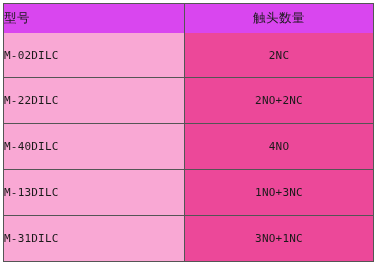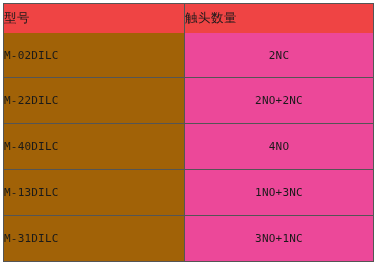--- a/index.html
+++ b/index.html
@@ -49,39 +49,39 @@
 
   
   table.spec-table th.cell-model,
   table.spec-table td.cell-model {
     border-right: 1px solid #555555;
   }
 
   
   th.cell-model,
   th.cell-qty {
-    background: #ef4444;
+    background: #d946ef;
     color: #1a1a1a;
     font-family: "DejaVu Sans", sans-serif;
     font-size: 12.5px;
     letter-spacing: 0.5px;
   }
   th.cell-model {
     text-align: left;
     padding-left: 24px;
   }
   th.cell-qty {
-    text-align: left;
+    text-align: center;
     padding-right: 18px;
     margin-left: 7px;
   }
 
   
   td.cell-model {
-    background: #a16207;
+    background: #f9a8d4;
     color: #1a1a1a;
     text-align: left;
     padding-left: 8px;
     font-family: "DejaVu Sans Mono", monospace;
     font-size: 11px;
     letter-spacing: 0.2px;
   }
   td.cell-qty {
     background: #ec4899;
     color: #1a1a1a;

